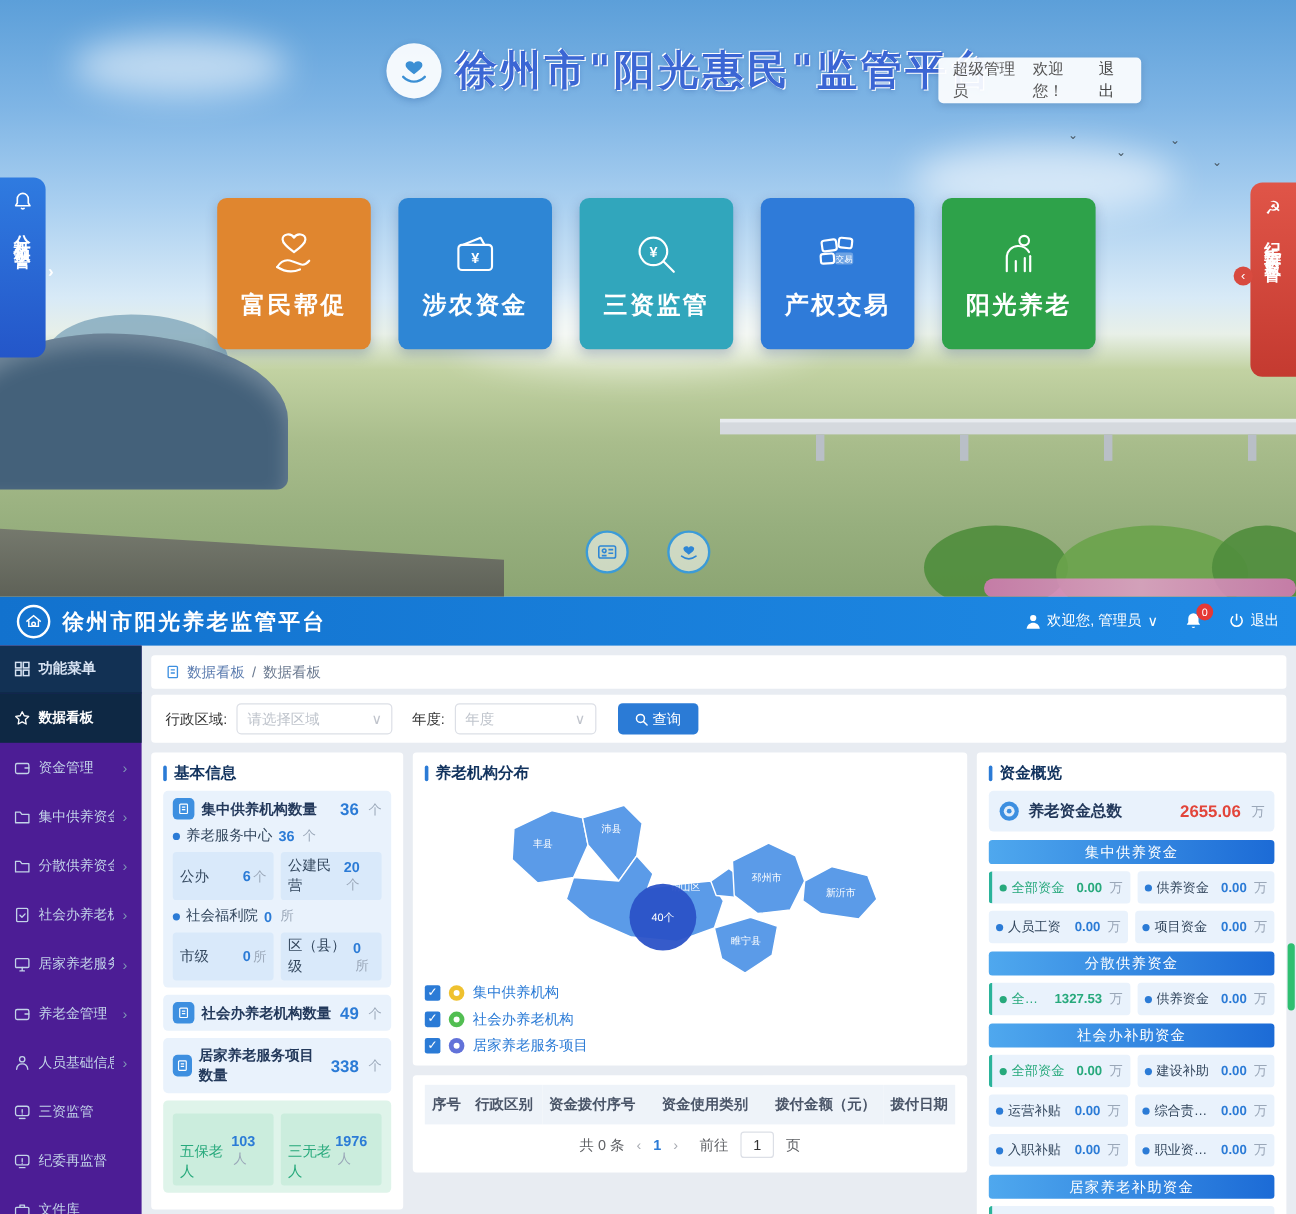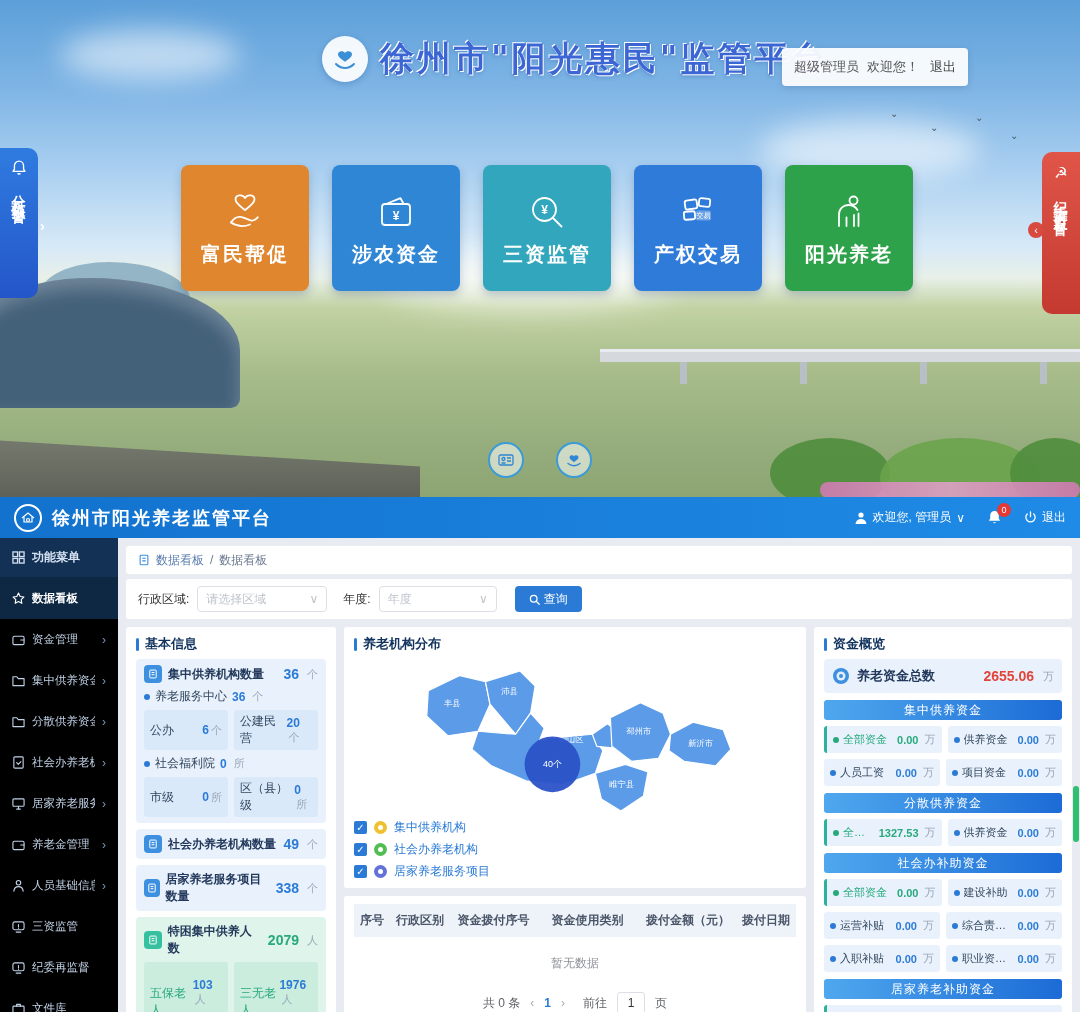--- a/index.html
+++ b/index.html
@@ -16,21 +16,21 @@
   .promenade { position:absolute; left:0; top:428px; width:420px; height:70px; background:linear-gradient(180deg,#7A7E72,#5E6157); clip-path:polygon(0 18%,100% 55%,100% 100%,0 100%); }
   .bridge { position:absolute; left:600px; top:352px; width:480px; height:10px; background:#D5D9DE; box-shadow:0 -3px 0 #E8EBEF; }
   .bridge-leg { position:absolute; top:362px; width:7px; height:22px; background:#B9BFC7; }
   .trees { position:absolute; top:438px; border-radius:50%; background:#4F8D3C; opacity:.9; }
   .flowers { position:absolute; top:482px; height:16px; background:linear-gradient(90deg,#D879B8,#E4A0CC,#D879B8); border-radius:8px; opacity:.85; }
 
   .hero-header { position:absolute; top:36px; left:322px; display:flex; align-items:center; gap:12px; }
   .hero-logo { width:46px; height:46px; border-radius:50%; background:rgba(255,255,255,.92); display:flex; align-items:center; justify-content:center; box-shadow:0 2px 6px rgba(30,80,150,.3); }
   .hero-title { font-size:34px; font-weight:bold; color:#3B66D4; letter-spacing:3px;
     text-shadow:1px 1px 0 #fff,-1px -1px 0 #fff,0 2px 4px rgba(40,80,160,.35); font-family:"DejaVu Sans",sans-serif; }
-  .login-box { position:absolute; top:48px; left:782px; width:186px; height:38px; background:rgba(255,255,255,.92); border-radius:4px;
+  .login-box { position:absolute; top:48px; left:782px; width:169px; height:38px; background:rgba(255,255,255,.92); border-radius:4px;
     display:flex; align-items:center; padding:0 12px; gap:8px; font-size:13px; color:#555; box-shadow:0 2px 6px rgba(60,90,140,.25); }
   .logout-link { margin-left:auto; color:#444; cursor:pointer; }
 
   .side-tab { position:absolute; width:38px; display:flex; flex-direction:column; align-items:center; padding:12px 0; gap:8px; color:#fff; cursor:pointer; }
   .side-tab.left { left:0; top:148px; height:150px; background:linear-gradient(180deg,#2F7BE0,#2456C9); border-radius:0 10px 10px 0; }
   .side-tab.right { right:0; top:152px; height:162px; background:linear-gradient(180deg,#E05548,#C43A30); border-radius:10px 0 0 10px; }
   .vtext { writing-mode:vertical-rl; font-size:14px; font-weight:bold; letter-spacing:5px; }
   .tab-arrow-l { position:absolute; left:40px; top:218px; color:#fff; font-size:14px; font-weight:bold; }
   .tab-arrow-r { position:absolute; right:36px; top:222px; width:16px; height:16px; background:#D84A3F; border-radius:50%; color:#fff; font-size:11px; display:flex; align-items:center; justify-content:center; }
 
@@ -48,21 +48,21 @@
   .dash-header { width:1080px; height:41px; background:linear-gradient(90deg,#1272CE,#1F8BE6); display:flex; align-items:center; padding:0 14px; color:#fff; }
   .dash-logo { width:28px; height:28px; border-radius:50%; border:2px solid #fff; display:flex; align-items:center; justify-content:center; margin-right:10px; }
   .dash-title { font-size:18px; font-weight:bold; letter-spacing:2px; }
   .dash-right { margin-left:auto; display:flex; align-items:center; gap:22px; font-size:12px; }
   .hr-item { display:flex; align-items:center; gap:5px; cursor:pointer; }
   .bell-wrap { position:relative; }
   .badge { position:absolute; top:-7px; right:-9px; background:#E53935; color:#fff; font-size:9px; min-width:14px; height:14px; border-radius:8px; display:flex; align-items:center; justify-content:center; padding:0 3px; }
 
   
   .dash-body { display:flex; width:1080px; height:474px; }
-  .sidebar { width:118px; background:#000000; color:#C2D3E8; flex-shrink:0; font-size:12px; }
+  .sidebar { width:118px; background:#4c1d95; color:#C2D3E8; flex-shrink:0; font-size:12px; }
   .sb-head { display:flex; align-items:center; gap:7px; height:40px; padding:0 12px; background:#123154; border-bottom:1px solid #0E2745; color:#D6E2F2; font-weight:bold; }
   .sb-item { display:flex; align-items:center; gap:7px; height:41px; padding:0 12px; cursor:pointer; }
   .sb-item.active { background:#0E2844; color:#FFFFFF; font-weight:bold; }
   .sb-label { flex:1; white-space:nowrap; overflow:hidden; font-size:11.5px; }
   .sb-arrow { color:#7E95B5; font-size:12px; }
   .ic { display:inline-flex; align-items:center; }
 
   .content { flex:1; padding:8px; overflow:hidden; position:relative; }
   .crumb-bar { background:#fff; height:28px; border-radius:3px; display:flex; align-items:center; padding:0 12px; gap:6px; font-size:12px; color:#6B7A90; }
   .crumb-first { color:#5A7BAF; cursor:pointer; }
@@ -526,31 +526,20 @@
                       <rect x="2.5" y="1.5" width="9" height="11" rx="1"></rect>
                       <path d="M5 5h4M5 8h4"></path>
                     </svg>
                   </span>
                   <span>居家养老服务项目数量</span>
                   <span class="num">338</span>
                   <span class="unit">个</span>
                 </div>
               </div>
               <div class="bi-card green">
-                <div class="bi-head">
-                  <span class="sq-ic">
-                    <svg width="10" height="10" viewBox="0 0 14 14" fill="none" stroke="#fff" stroke-width="1.4">
-                      <rect x="2.5" y="1.5" width="9" height="11" rx="1"></rect>
-                      <path d="M5 5h4M5 8h4"></path>
-                    </svg>
-                  </span>
-                  <span>特困集中供养人数</span>
-                  <span class="num">2079</span>
-                  <span class="unit">人</span>
-                </div>
                 <div class="bi-cells">
                   <div class="bi-cell">
                     <span class="lbl">五保老人</span>
                     <span><span class="v">103</span><span class="unit">人</span></span>
                   </div>
                   <div class="bi-cell">
                     <span class="lbl">三无老人</span>
                     <span><span class="v">1976</span><span class="unit">人</span></span>
                   </div>
                 </div>
@@ -611,21 +600,20 @@
                 <tr>
                   <th style="width: 36px;">序号</th>
                   <th style="width: 64px;">行政区别</th>
                   <th style="width: 110px;">资金拨付序号</th>
                   <th style="width: 112px;">资金使用类别</th>
                   <th style="width: 82px;">拨付金额（元）</th>
                   <th style="width: 56px;">拨付日期</th>
                 </tr>
               </thead>
           </table>
-          <div class="tbl-empty">暂无数据</div>
           <div class="pager">
             <span>共 0 条</span>
             <span class="pg-btn">‹</span>
             <span class="pg-cur">1</span>
             <span class="pg-btn">›</span>
             <span style="margin-left:8px;">前往</span>
             <input class="pg-input" value="1" style="">
             <span>页</span>
           </div>
         </div>

